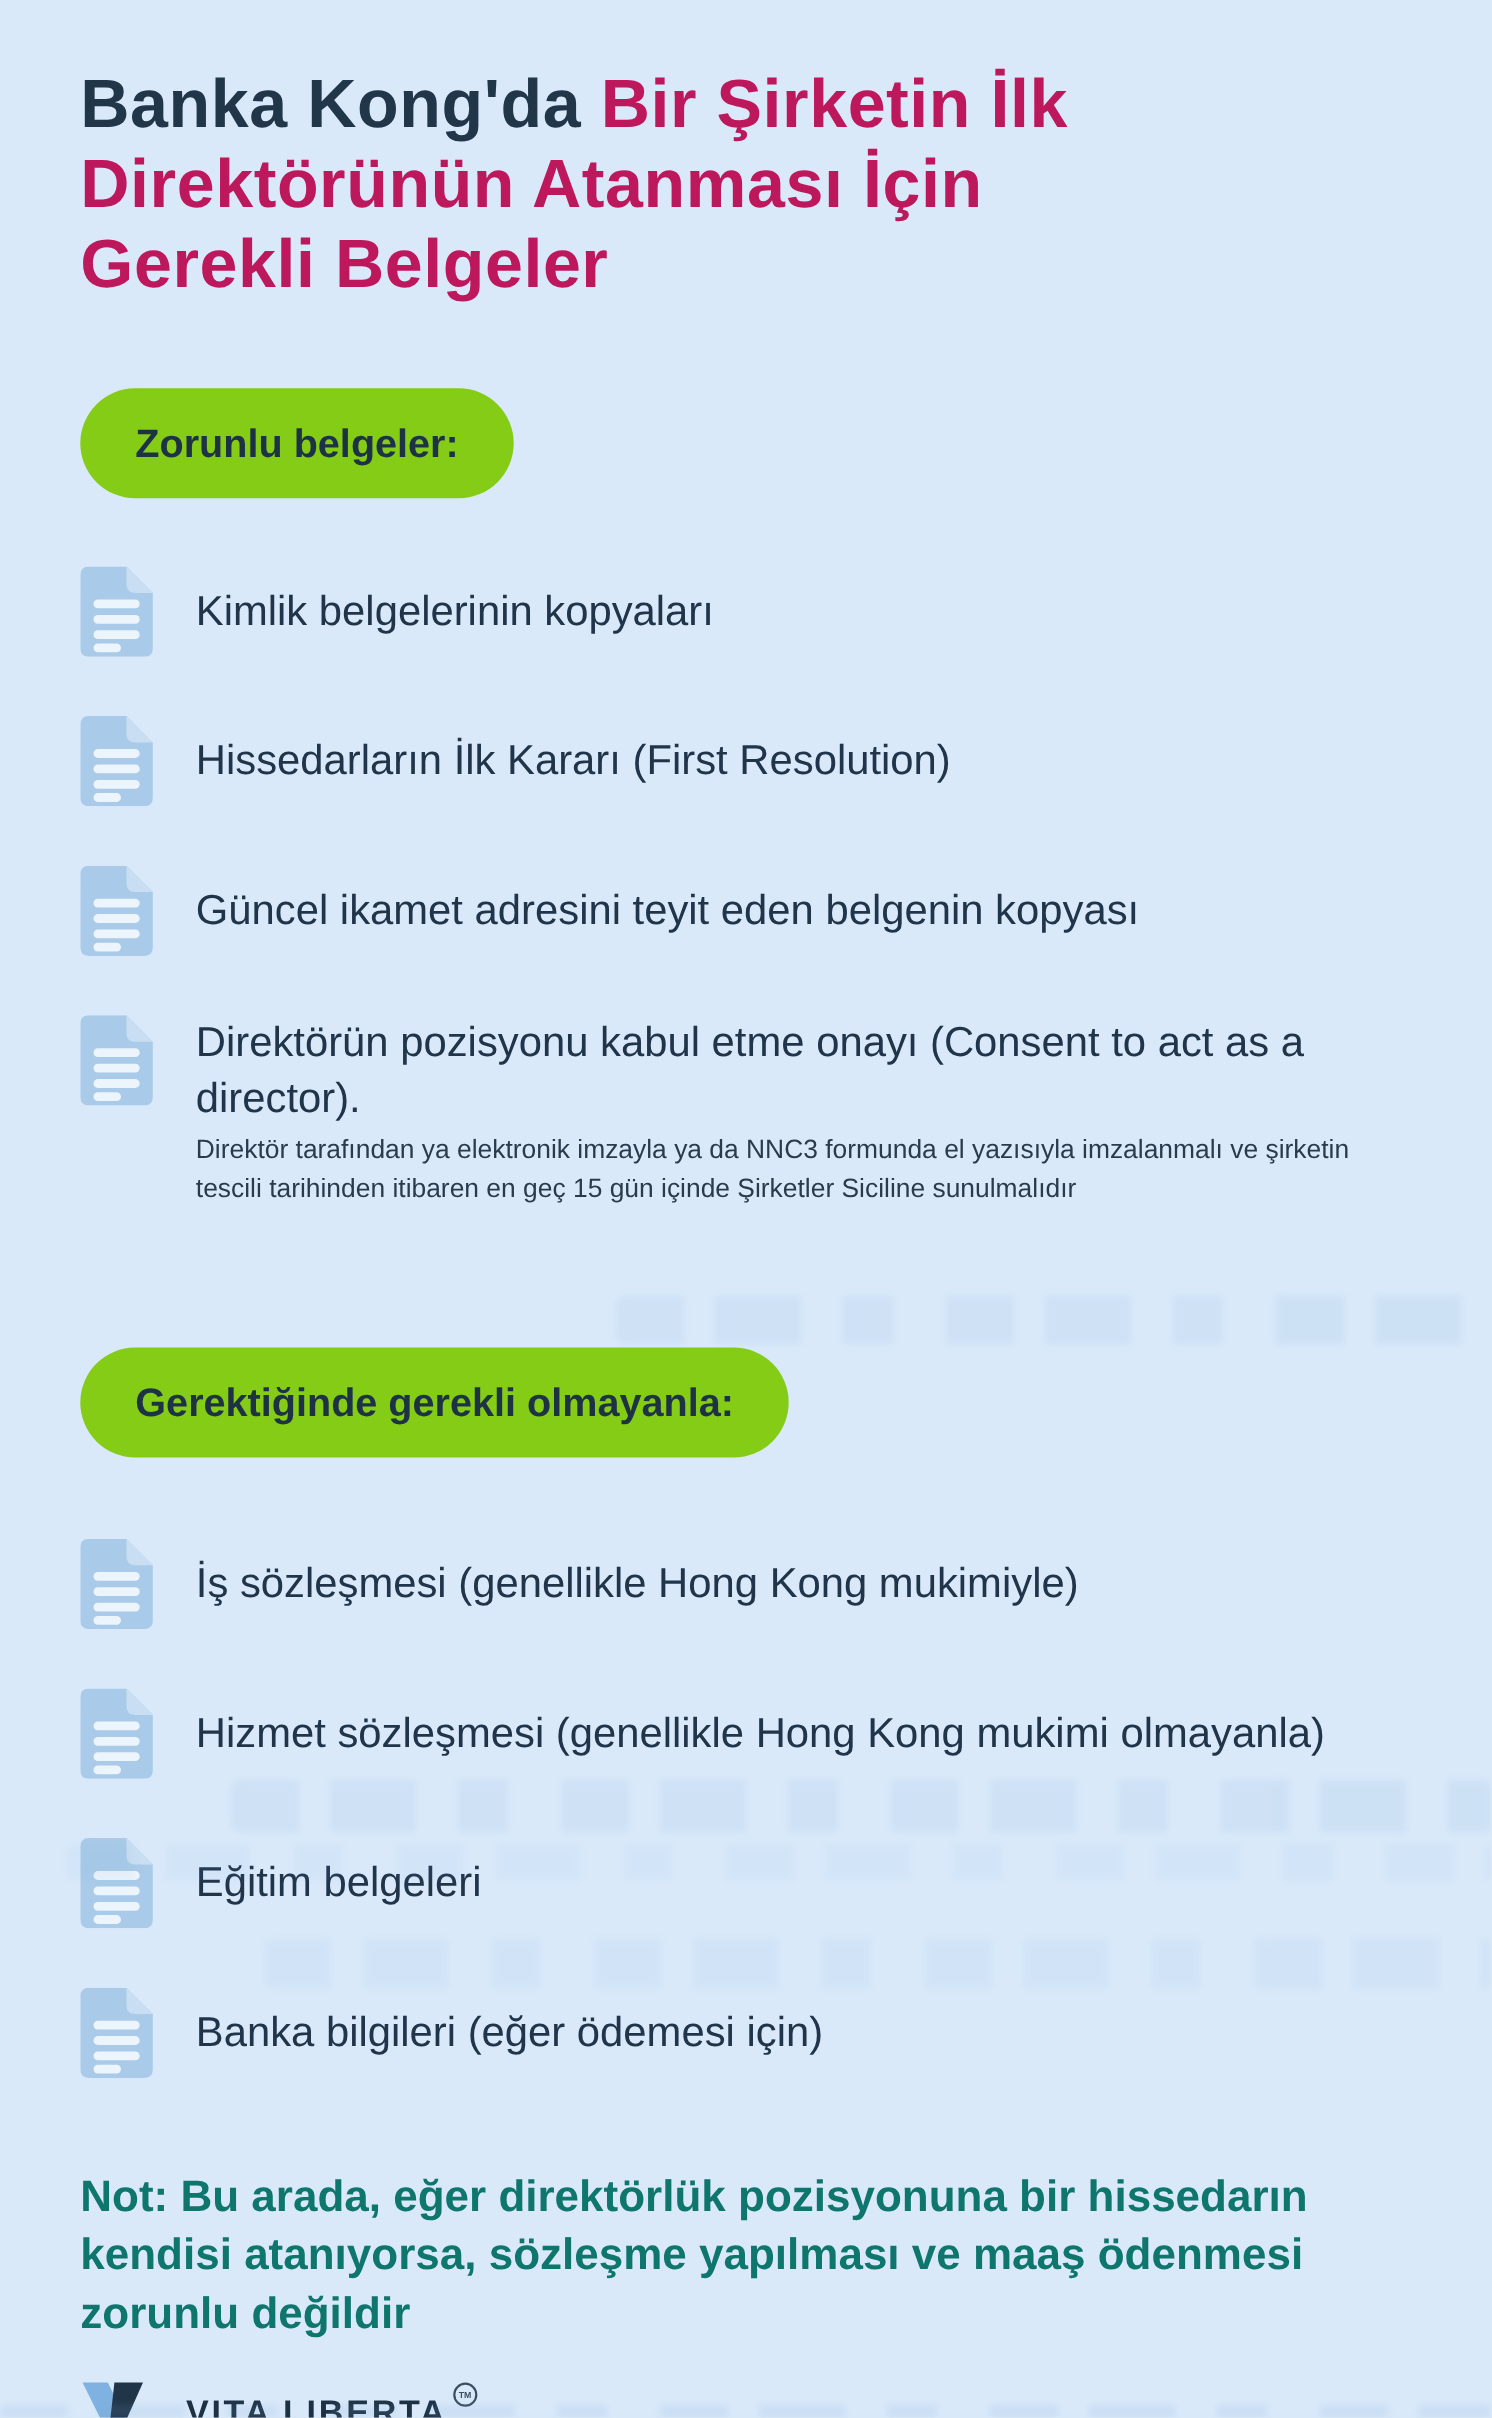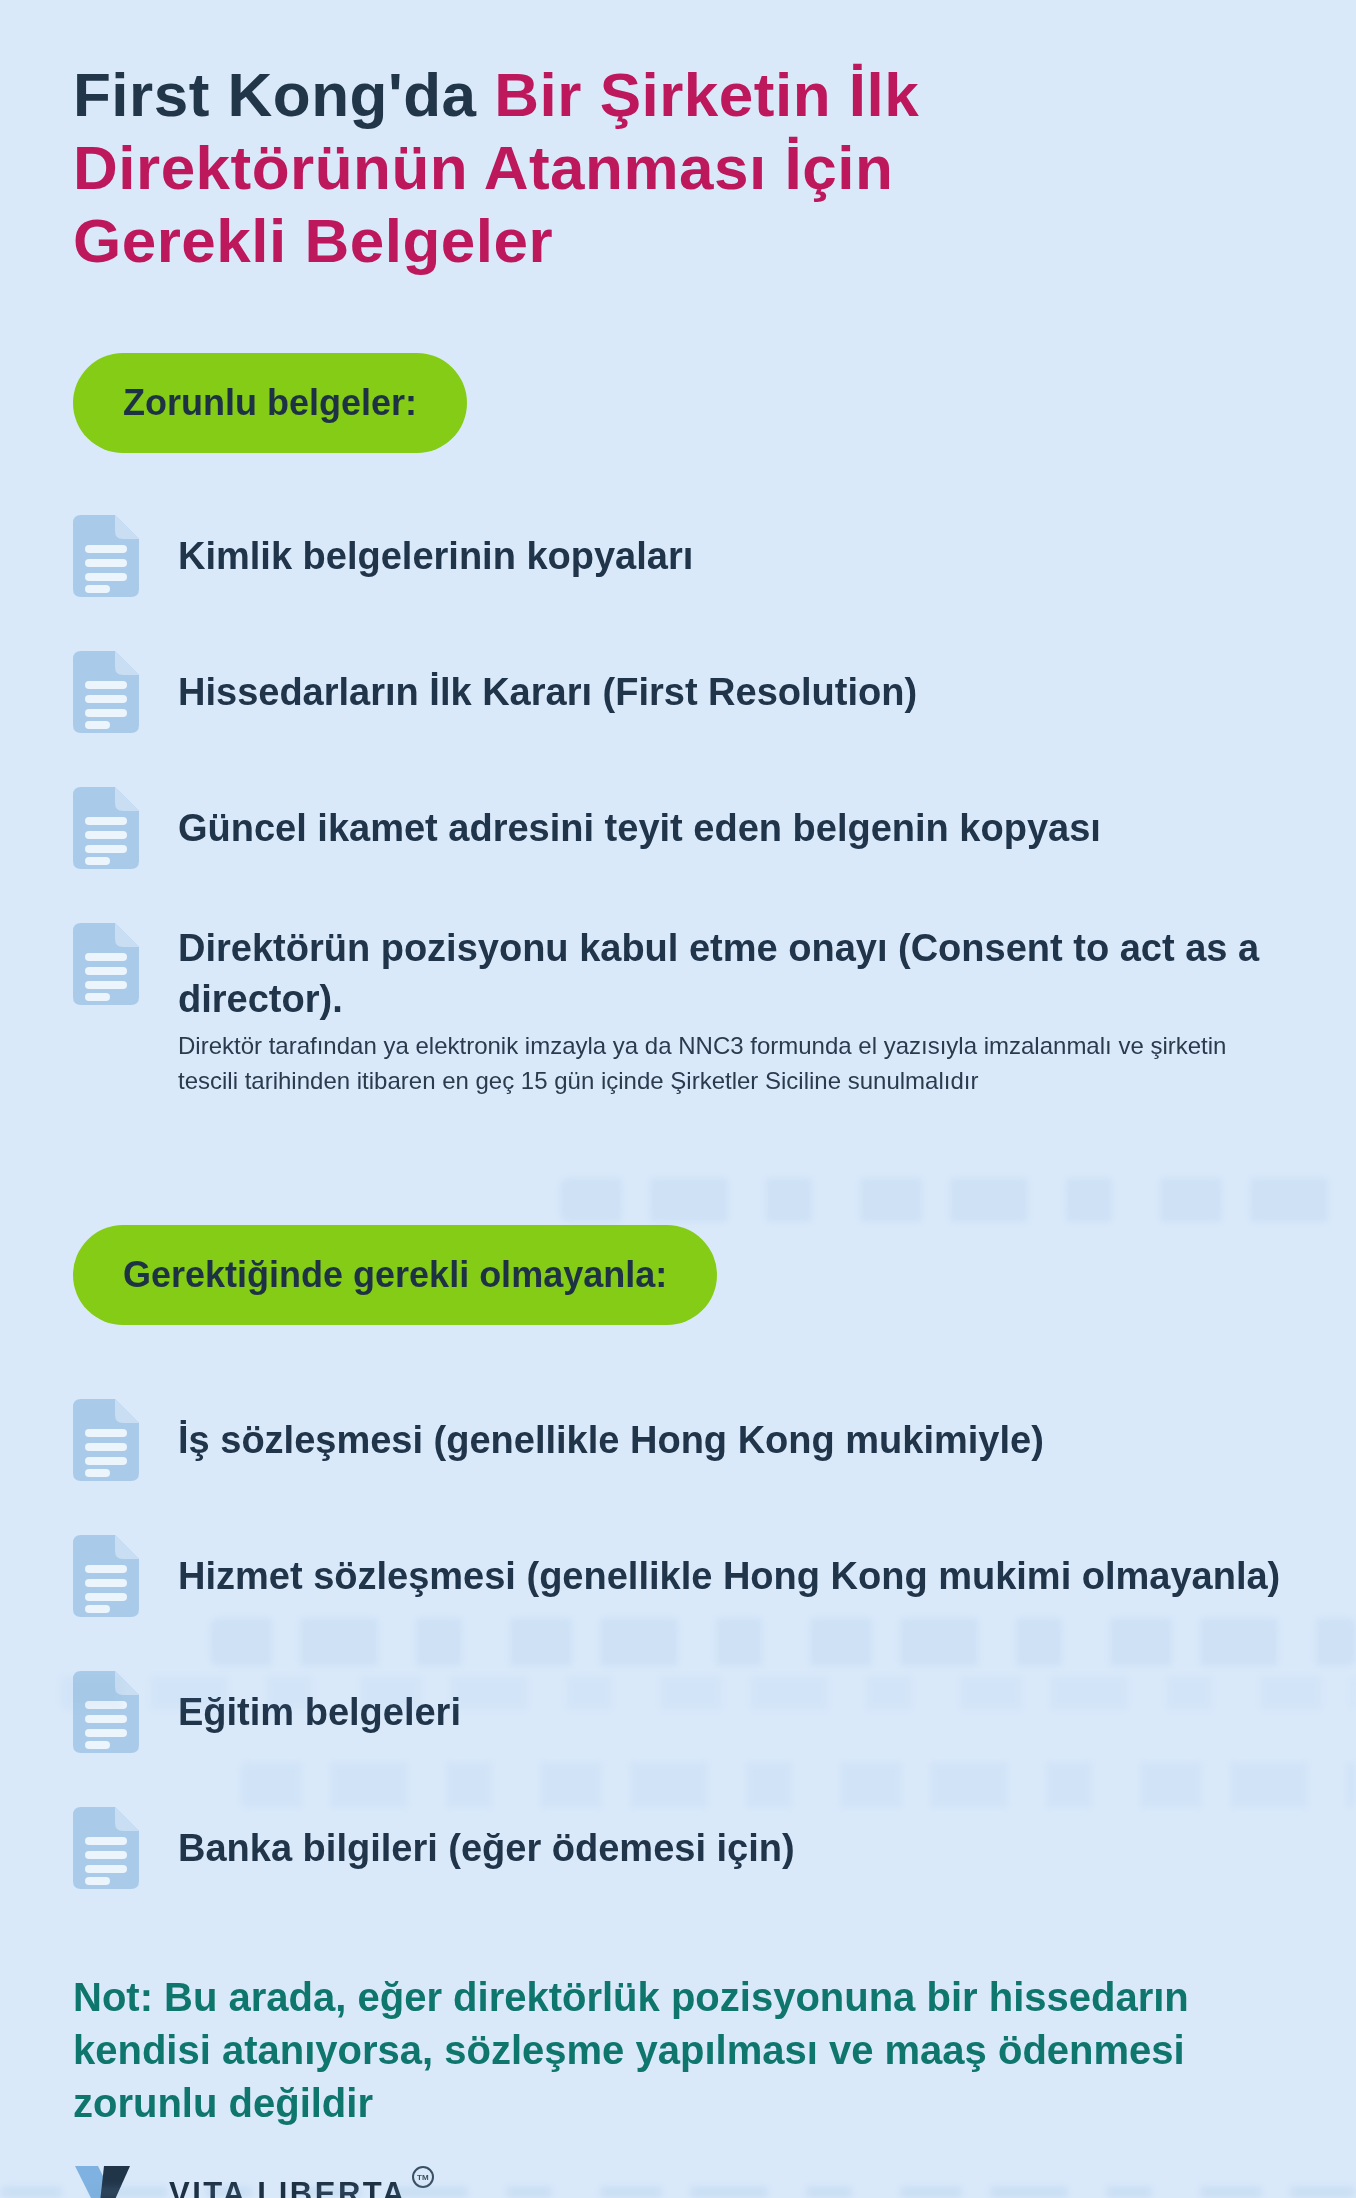--- a/index.html
+++ b/index.html
@@ -59,21 +59,21 @@
   }
   .doc svg { display: block; width: 66px; height: 82px; }
   .body { flex: 1; }
   .txt {
     display: flex;
     align-items: center;
     min-height: 82px;
     max-width: 1150px;
     font-size: 38px;
     line-height: 1.32;
-    font-weight: 700;
+    font-weight: 400;
     color: #20344a;
   }
   .subnote {
     margin-top: 4px;
     max-width: 1165px;
     font-size: 24px;
     line-height: 1.48;
     font-weight: 400;
     color: #2a3b4e;
   }
@@ -147,21 +147,21 @@
 <div class="page">
 
   
   <div class="ghost ghost-row g1"></div>
   <div class="ghost ghost-row g2"></div>
   <div class="ghost ghost-row g2b"></div>
   <div class="ghost ghost-row g3"></div>
   <div class="ghost ghost-row g4"></div>
 
   
-  <h1 class="title"><span class="t-dark">First Kong'da </span><span class="t-blue">Bir Şirketin İlk Direktörünün Atanması İçin Gerekli Belgeler</span></h1>
+  <h1 class="title"><span class="t-dark">Banka Kong'da </span><span class="t-blue">Bir Şirketin İlk Direktörünün Atanması İçin Gerekli Belgeler</span></h1>
 
   
   <div class="pill">Zorunlu belgeler:</div>
 
   
   <ul class="list">
     <li class="item">
       <span class="doc">
         <svg viewBox="0 0 66 82" xmlns="http://www.w3.org/2000/svg" aria-hidden="true">
           <path d="M8 0 H42 L66 24 V74 Q66 82 58 82 H8 Q0 82 0 74 V8 Q0 0 8 0 Z" fill="#a9cbe9"></path>

